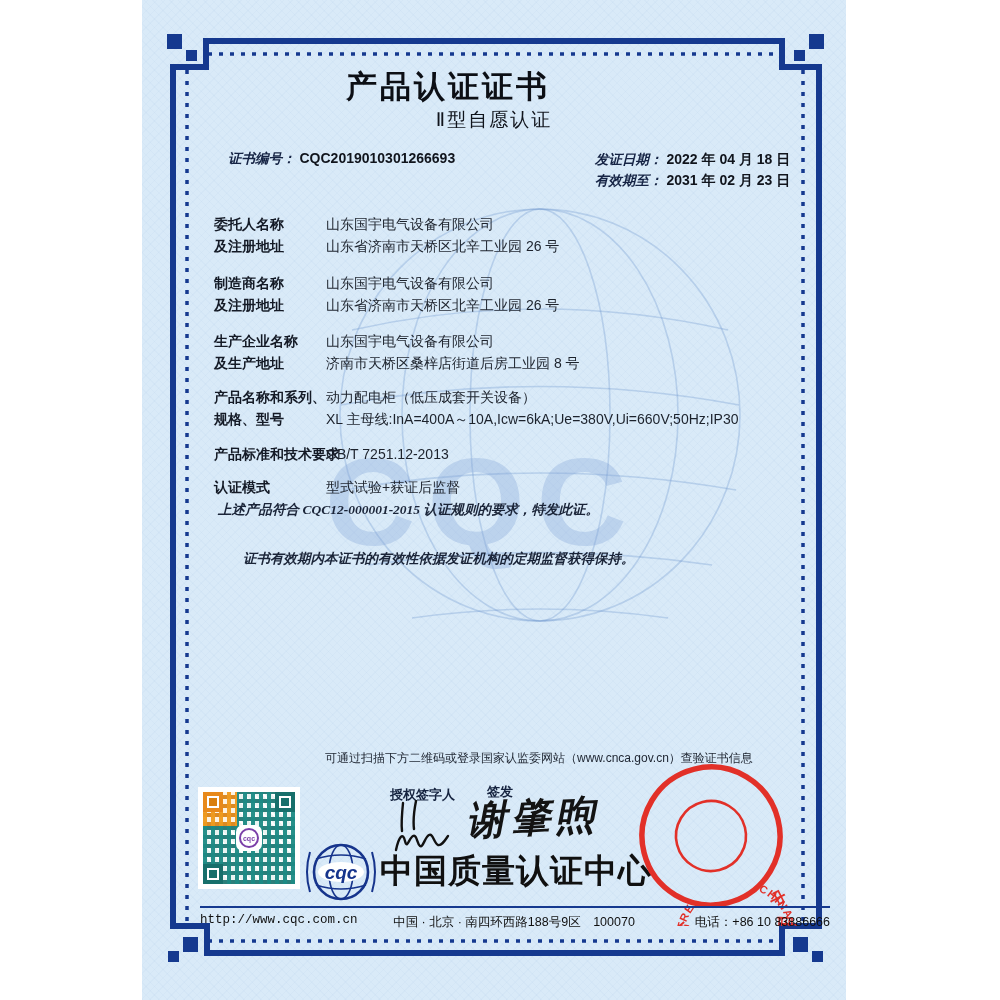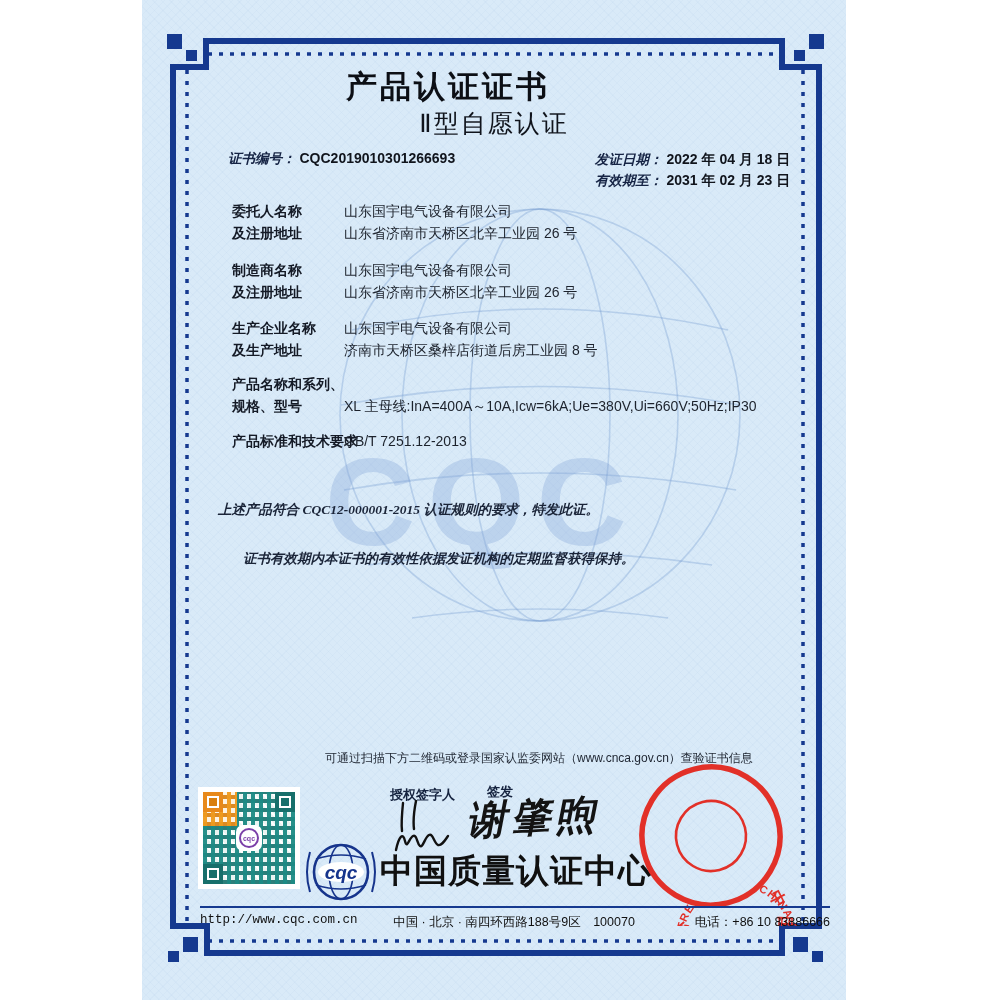--- a/index.html
+++ b/index.html
@@ -10,28 +10,28 @@
     background:
       repeating-linear-gradient(45deg, rgba(120,160,210,.05) 0 1px, transparent 1px 6px),
       repeating-linear-gradient(-45deg, rgba(120,160,210,.05) 0 1px, transparent 1px 6px),
       #d9eaf8;
   }
   .abs{position:absolute;}
   svg{display:block;}
 
   .title{left:142px;top:66px;width:612px;text-align:center;font-size:31px;font-weight:800;
          letter-spacing:3px;color:#0c0f15;}
-  .subtitle{left:142px;top:107px;width:704px;text-align:center;font-size:25px;font-weight:500;
+  .subtitle{left:142px;top:107px;width:704px;text-align:center;font-size:19px;font-weight:500;
          letter-spacing:2px;color:#10141c;}
   .meta-label{font-family:"Liberation Serif",serif;font-style:italic;font-weight:bold;
               color:#152344;font-size:13.5px;}
   .meta-value{font-weight:700;color:#10141c;font-size:14px;}
   .meta-row{display:flex;align-items:baseline;gap:4px;white-space:nowrap;}
 
-  .fgroup{left:232px;width:600px;}
+  .fgroup{left:214px;width:600px;margin-top:13px;}
   .frow{display:flex;line-height:22px;font-size:14px;white-space:nowrap;}
   .flabel{width:112px;flex:0 0 112px;font-weight:700;color:#141a26;}
   .fvalue{color:#1c222c;font-weight:500;}
 
   .stmt{left:218px;width:600px;font-family:"Liberation Serif",serif;font-style:italic;
         font-weight:600;font-size:13.5px;color:#1a2438;white-space:nowrap;}
 
   .scan-note{left:325px;top:750px;font-size:12px;color:#1d2430;}
 
   .qr{left:198px;top:787px;width:102px;height:102px;background:#fff;padding:5px;box-sizing:border-box;}
@@ -152,30 +152,37 @@
       <span class="fvalue">山东国宇电气设备有限公司</span>
       </div>
     <div class="frow">
         <span class="flabel">及生产地址</span>
       <span class="fvalue">济南市天桥区桑梓店街道后房工业园 8 号</span>
       </div>
   </div>
   <div class="abs fgroup" style="top:373px;">
     <div class="frow">
         <span class="flabel">产品名称和系列、</span>
+      <span class="fvalue">动力配电柜（低压成套开关设备）</span>
       </div>
     <div class="frow">
         <span class="flabel">规格、型号</span>
       <span class="fvalue">XL 主母线:InA=400A～10A,Icw=6kA;Ue=380V,Ui=660V;50Hz;IP30</span>
       </div>
   </div>
   <div class="abs fgroup" style="top:430px;">
     <div class="frow">
         <span class="flabel" style="width:150px;flex:0 0 150px;">产品标准和技术要求</span>
       <span class="fvalue" style="margin-left:-38px;">GB/T 7251.12-2013</span>
+      </div>
+  </div>
+  <div class="abs fgroup" style="top:463px;">
+    <div class="frow">
+        <span class="flabel">认证模式</span>
+      <span class="fvalue">型式试验+获证后监督</span>
       </div>
   </div>
 
   <div class="abs stmt" style="top:501px;">上述产品符合 CQC12-000001-2015 认证规则的要求，特发此证。</div>
   <div class="abs stmt" style="top:550px;margin-left:25px;">证书有效期内本证书的有效性依据发证机构的定期监督获得保持。</div>
 
   <div class="abs scan-note">可通过扫描下方二维码或登录国家认监委网站（www.cnca.gov.cn）查验证书信息</div>
 
   <div class="abs qr">
     <div class="qr-noise">

